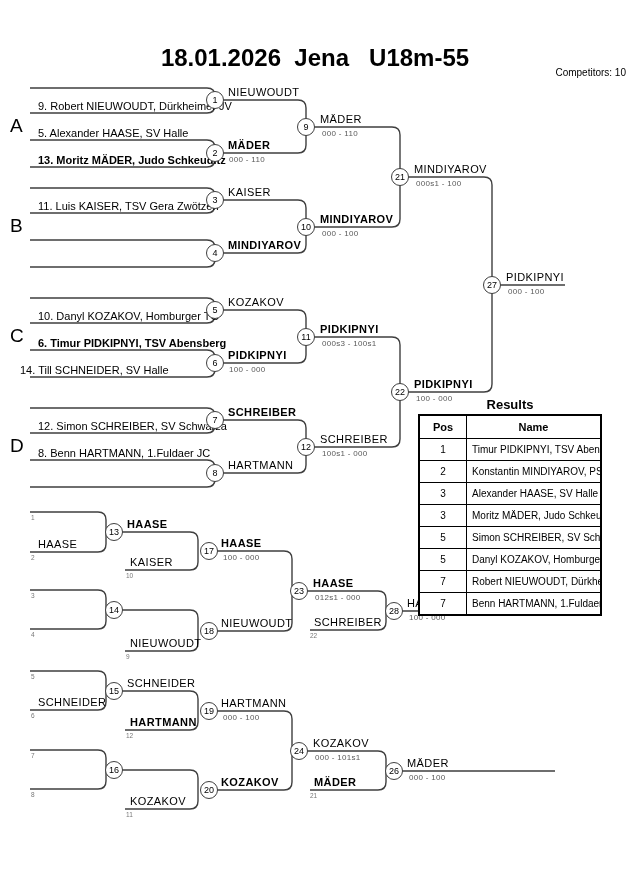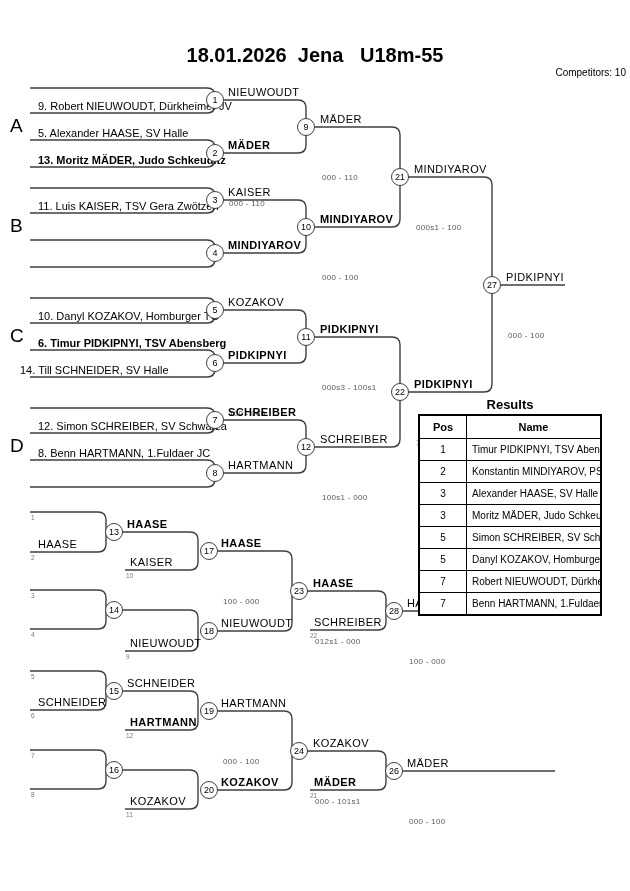--- a/index.html
+++ b/index.html
@@ -1,25 +1,25 @@
 <!DOCTYPE html>
 <html><head>
 <meta charset="utf-8">
 <style>
   html,body{margin:0;padding:0;background:#fff;}
   .page{position:relative;width:630px;height:891px;background:#fff;overflow:hidden;
         font-family:"Liberation Sans","DejaVu Sans",sans-serif;color:#000;}
   svg.lines{position:absolute;left:0;top:0;z-index:1;}
   .title{position:absolute;left:0;top:44px;width:630px;text-align:center;
-         font-size:20px;font-weight:bold;white-space:pre;z-index:2;}
+         font-size:24px;font-weight:bold;white-space:pre;z-index:2;}
   .comp{position:absolute;left:468px;top:67px;width:158px;text-align:right;font-size:10px;z-index:2;}
   .grp{position:absolute;font-size:19px;line-height:20px;z-index:2;}
   .nm{position:absolute;font-size:11px;line-height:12px;white-space:nowrap;z-index:2;}
   .wl{position:absolute;font-size:11px;line-height:12px;letter-spacing:.4px;white-space:nowrap;z-index:2;text-align:center;}
-  .sc{position:absolute;font-size:8px;line-height:8px;letter-spacing:.3px;color:#5a5a5a;white-space:nowrap;z-index:2;margin-top:44px;}
+  .sc{position:absolute;font-size:8px;line-height:8px;letter-spacing:.3px;color:#5a5a5a;white-space:nowrap;z-index:2;}
   .fd{position:absolute;font-size:6.5px;line-height:7px;color:#777;z-index:2;}
   .b{font-weight:bold;}
   .mc{position:absolute;width:18px;height:18px;box-sizing:border-box;border:1.4px solid #3f3f3f;
       border-radius:50%;background:#fff;font-size:9px;display:flex;align-items:center;
       justify-content:center;z-index:3;}
   .restitle{position:absolute;left:418px;top:397px;width:184px;text-align:center;
             font-size:13px;font-weight:bold;z-index:2;}
   table.results{position:absolute;left:418px;top:414px;width:184px;border-collapse:collapse;
                 table-layout:fixed;border:2px solid #000;z-index:2;background:#fff;}
   table.results td,table.results th{border:1px solid #000;overflow:hidden;white-space:nowrap;}

